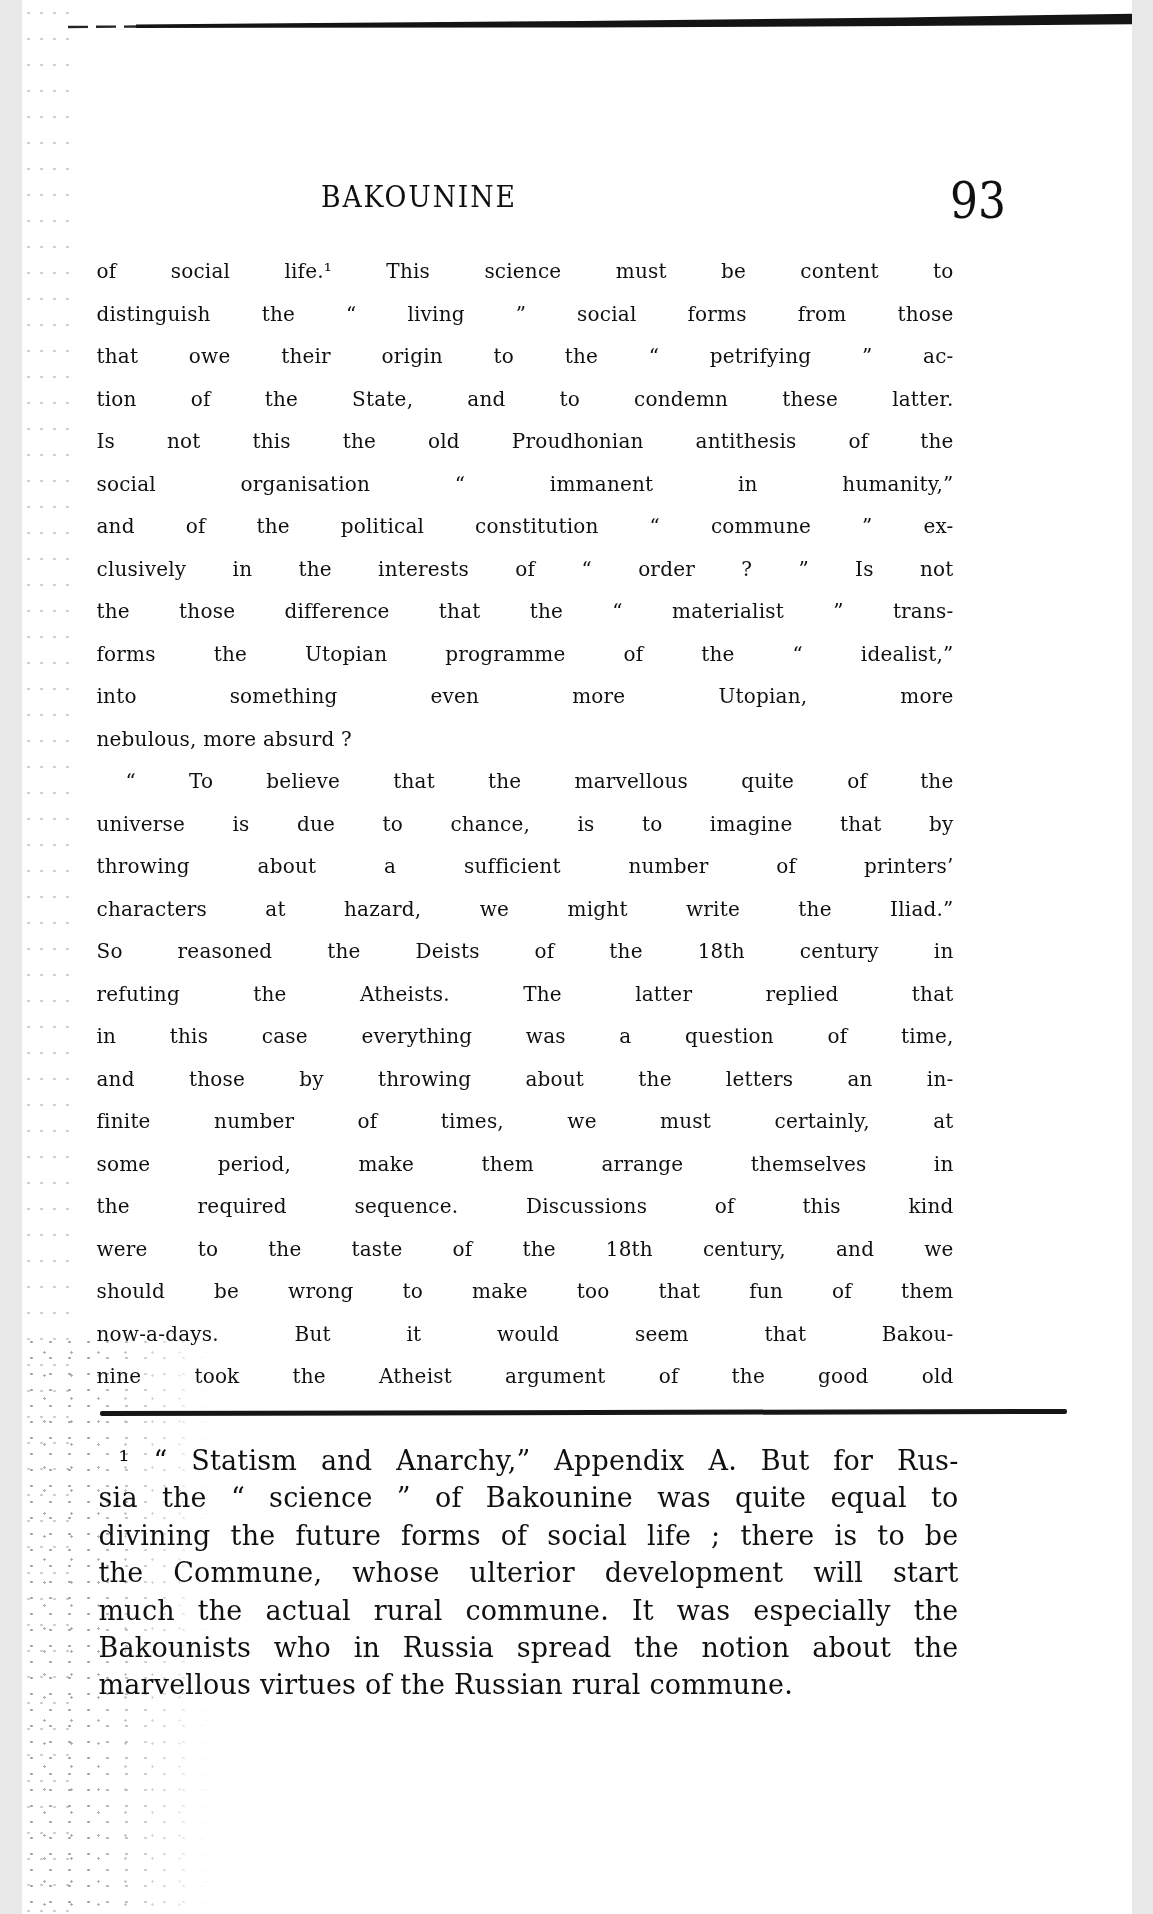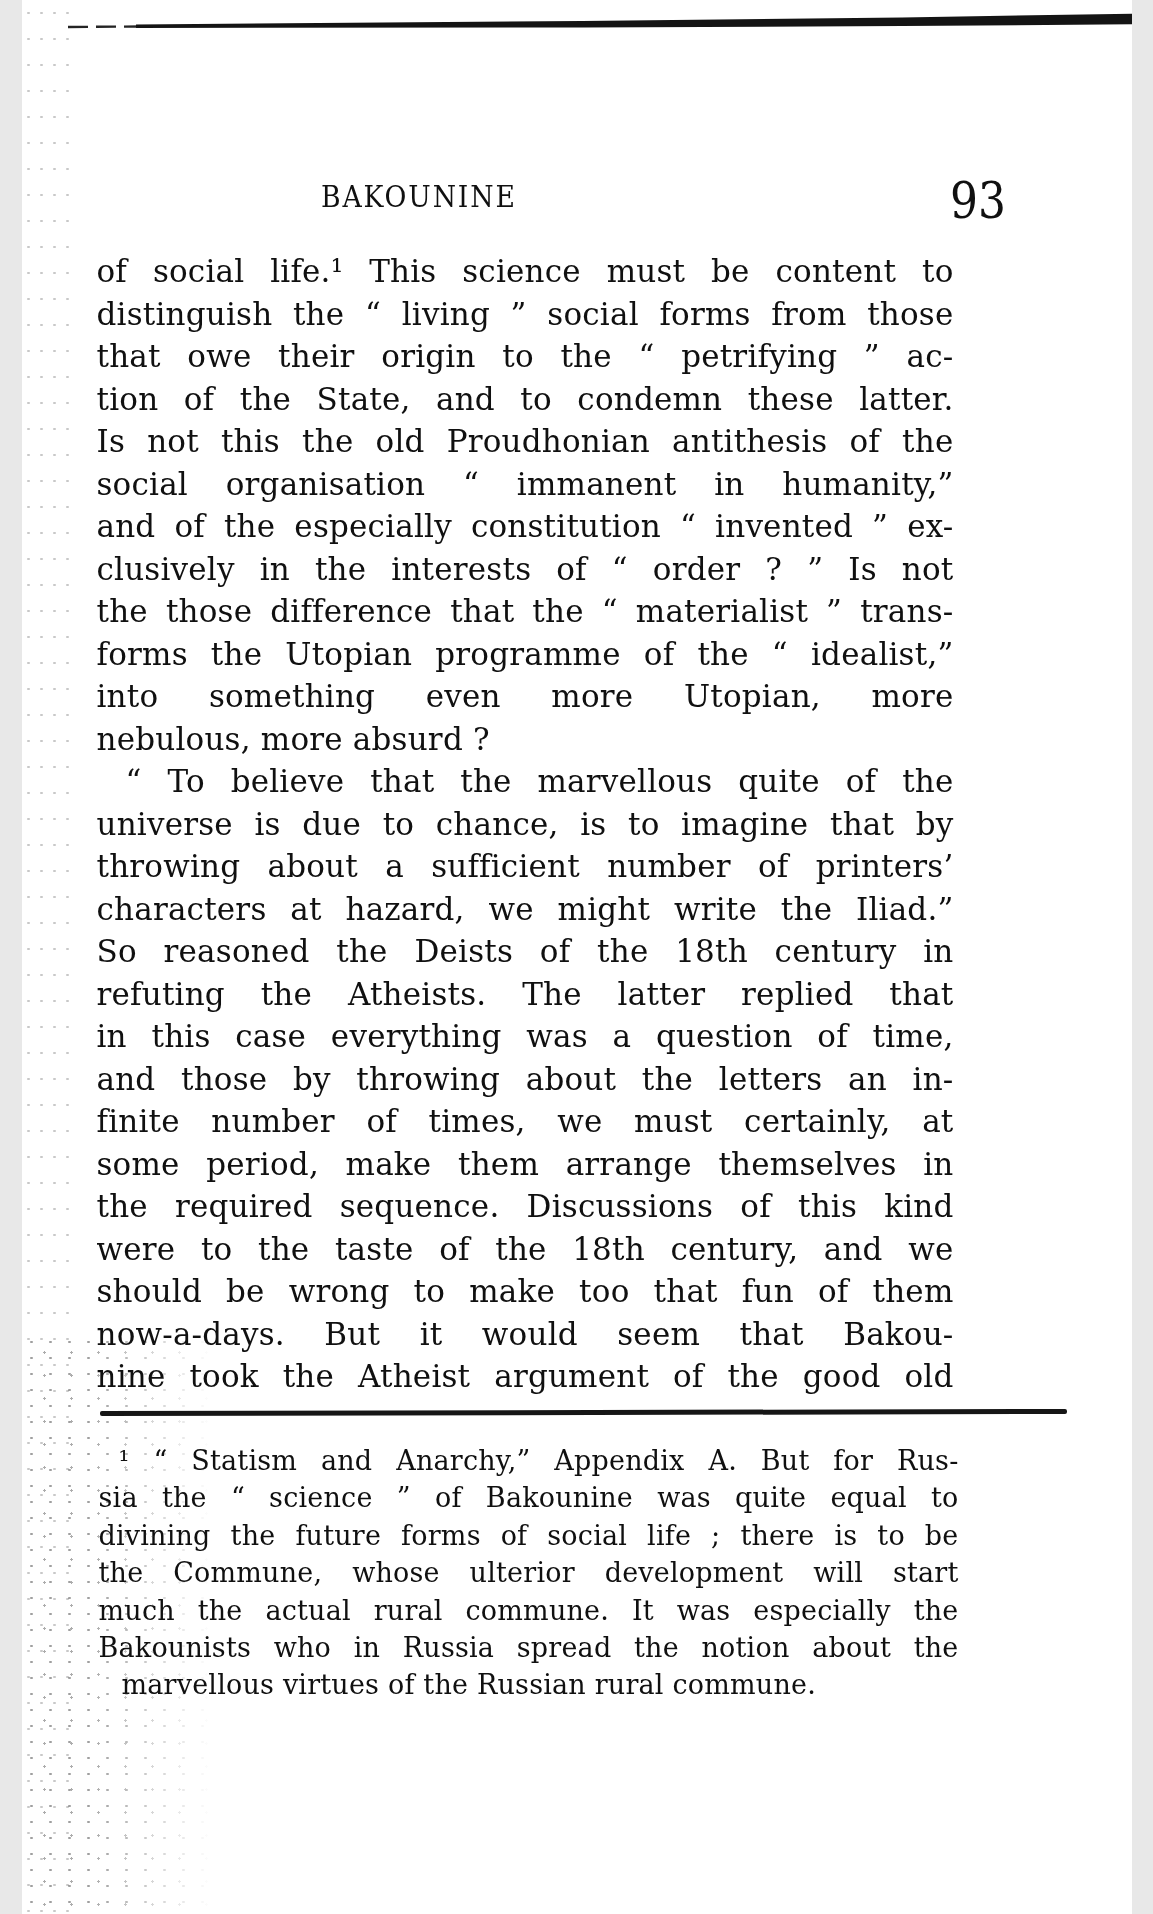--- a/index.html
+++ b/index.html
@@ -22,39 +22,39 @@
     white-space:nowrap;
   }
   .folio{
     position:absolute;left:928px;top:172px;
     font-size:50px;
     transform:scaleX(.88);transform-origin:left center;
   }
   
   .body-text{position:absolute;left:75px;top:250px;width:857px;}
   .line{
-    font-size:31px;line-height:42.5px;height:42.5px;
+    font-size:20px;line-height:42.5px;height:42.5px;
     text-align:justify;text-align-last:justify;
     letter-spacing:.2px;
   }
   .line.last{text-align-last:left;}
   .line.indent{text-indent:29px;}
   
   .footnote-rule{
     position:absolute;left:78px;top:1410px;width:967px;height:5px;
     background:#161616;transform:rotate(-.12deg);
     border-radius:2px;
   }
   .footnote{position:absolute;left:77px;top:1442px;width:860px;}
   .fn-line{
     font-size:27px;line-height:37.4px;height:37.4px;
     text-align:justify;text-align-last:justify;
     letter-spacing:.2px;
   }
-  .fn-line.last{text-align-last:left;margin-left:23px;}
+  .fn-line.last{text-align-last:left;}
   .fn-line.indent{text-indent:20px;}
   
   .noise-left{
     position:absolute;left:0;top:0;width:48px;height:100%;
     background-image:radial-gradient(circle,#3a3a3a 1px,transparent 1.5px);
     background-size:13px 26px;
     opacity:.28;
     pointer-events:none;
   }
   .noise-bottom-left{
@@ -85,21 +85,21 @@
   <div class="folio">93</div>
 
   <div class="body-text">
       <div>
         <div class="line">of social life.¹  This science must be content to</div>
         <div class="line">distinguish the “ living ” social forms from those</div>
         <div class="line">that owe their origin to the “ petrifying ” ac-</div>
         <div class="line">tion of the State, and to condemn these latter.</div>
         <div class="line">Is not this the old Proudhonian antithesis of the</div>
         <div class="line">social organisation “ immanent in humanity,”</div>
-        <div class="line">and of the especially constitution “ invented ” ex-</div>
+        <div class="line">and of the political constitution “ commune ” ex-</div>
         <div class="line">clusively in the interests of “ order ? ”  Is not</div>
         <div class="line">the those difference that the “ materialist ” trans-</div>
         <div class="line">forms the Utopian programme of the “ idealist,”</div>
         <div class="line">into something even more Utopian, more</div>
         <div class="line last">nebulous, more absurd ?</div>
       </div>
       <div>
         <div class="line indent">“ To believe that the marvellous quite of the</div>
         <div class="line">universe is due to chance, is to imagine that by</div>
         <div class="line">throwing about a sufficient number of printers’</div>

